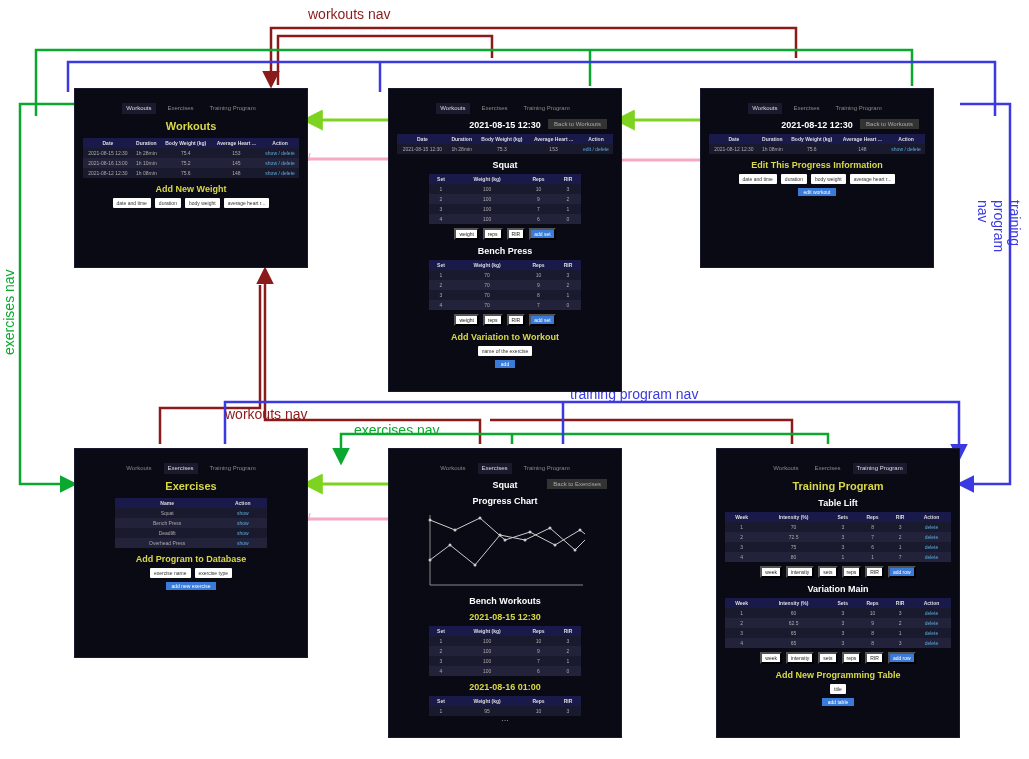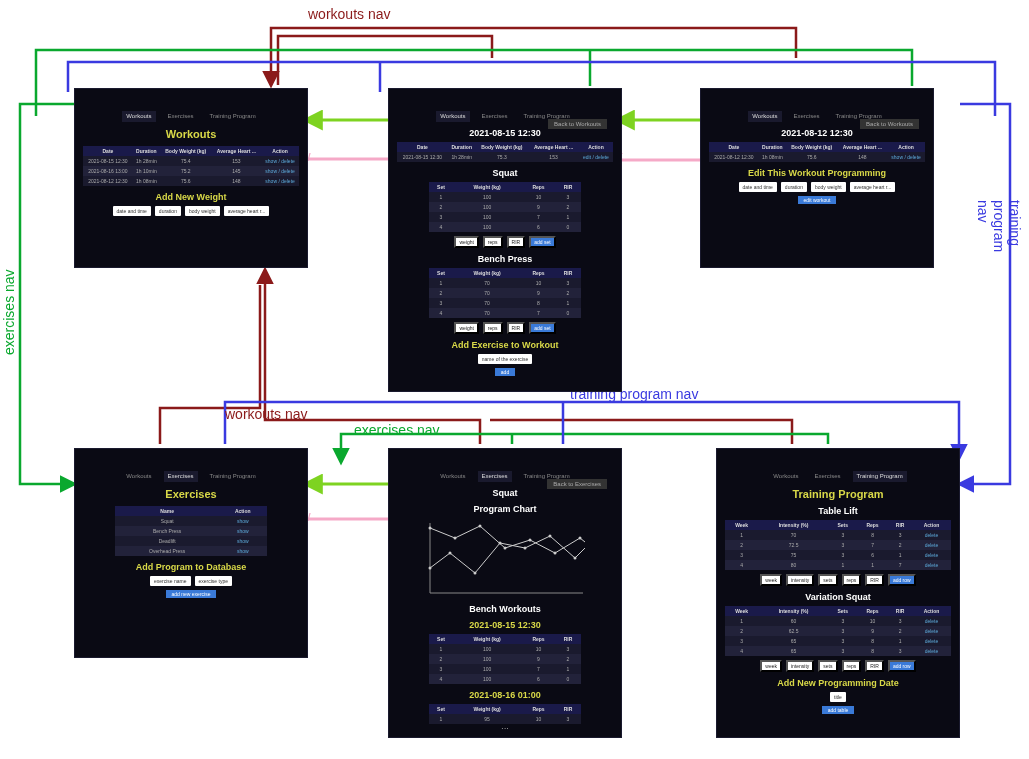--- a/index.html
+++ b/index.html
@@ -10,21 +10,21 @@
     height: 759px;
     position: relative;
     overflow: hidden;
     font-size: 9px;
   }
   .panel {
     position: absolute;
     background: #0a0a14;
     border: 1px solid #1a1a2e;
     color: #ccc;
-    padding: 22px 8px;
+    padding: 14px 8px;
   }
   .nav {
     display: flex;
     justify-content: center;
     gap: 8px;
     margin-bottom: 6px;
     font-size: 6px;
   }
   .nav-item {
     padding: 2px 4px;
@@ -358,21 +358,21 @@
           <td>0</td>
         </tr>
     </tbody>
   </table>
   <div class="btn-row">
       <button class="btn-small">weight</button>
       <button class="btn-small">reps</button>
       <button class="btn-small">RIR</button>
       <button class="btn-blue">add set</button>
     </div>
-  <div class="panel-subtitle">Add Exercise to Workout</div>
+  <div class="panel-subtitle">Add Variation to Workout</div>
   <div class="btn-row">
       <button class="btn">name of the exercise</button>
     </div>
   <button class="sel-btn">add</button>
 </div>
 
 <div class="panel" style="left:700px;top:88px;width:234px;height:180px">
   <div class="nav">
     <span class="nav-item active">Workouts</span>
     <span class="nav-item">Exercises</span>
@@ -393,21 +393,21 @@
     <tbody>
         <tr>
           <td>2021-08-12 12:30</td>
           <td>1h 08min</td>
           <td>75.6</td>
           <td>148</td>
           <td class="link-cell">show / delete</td>
         </tr>
       </tbody>
   </table>
-  <div class="panel-subtitle">Edit This Workout Programming</div>
+  <div class="panel-subtitle">Edit This Progress Information</div>
   <div class="btn-row">
     <button class="btn">date and time</button>
     <button class="btn">duration</button>
     <button class="btn">body weight</button>
     <button class="btn">average heart r...</button>
   </div>
   <button class="sel-btn">edit workout</button>
 </div>
 
 <div class="panel" style="left:74px;top:448px;width:234px;height:210px">
@@ -452,21 +452,21 @@
 </div>
 
 <div class="panel" style="left:388px;top:448px;width:234px;height:290px">
   <div class="nav">
     <span class="nav-item">Workouts</span>
     <span class="nav-item active">Exercises</span>
     <span class="nav-item">Training Program</span>
   </div>
   <div class="back-btn">Back to Exercises</div>
   <div class="datetime">Squat</div>
-  <div class="panel-subtitle" style="color:#fff">Program Chart</div>
+  <div class="panel-subtitle" style="color:#fff">Progress Chart</div>
   <div class="chart-area">
     <svg width="160" height="80" id="chart-svg">
         <path d="M5,5 L5,75 L158,75" stroke="#888" fill="none" stroke-width="1"></path>
         <polyline points="5,50 25,35 50,55 75,25 100,30 125,18 150,40 165,25" stroke="#ccc" fill="none" stroke-width="1"></polyline>
         <circle cx="5" cy="50" r="1.5" fill="#ccc"></circle>
         <circle cx="25" cy="35" r="1.5" fill="#ccc"></circle>
         <circle cx="50" cy="55" r="1.5" fill="#ccc"></circle>
         <circle cx="75" cy="25" r="1.5" fill="#ccc"></circle>
         <circle cx="100" cy="30" r="1.5" fill="#ccc"></circle>
         <circle cx="125" cy="18" r="1.5" fill="#ccc"></circle>
@@ -598,21 +598,21 @@
     </tbody>
   </table>
   <div class="btn-row">
       <button class="btn-small">week</button>
       <button class="btn-small">intensity</button>
       <button class="btn-small">sets</button>
       <button class="btn-small">reps</button>
       <button class="btn-small">RIR</button>
       <button class="btn-blue">add row</button>
     </div>
-  <div class="panel-subtitle" style="color:#fff">Variation Squat</div>
+  <div class="panel-subtitle" style="color:#fff">Variation Main</div>
   <table>
     <thead>
         <tr>
           <th>Week</th>
           <th>Intensity (%)</th>
           <th>Sets</th>
           <th>Reps</th>
           <th>RIR</th>
           <th>Action</th>
         </tr>
@@ -653,18 +653,18 @@
     </tbody>
   </table>
   <div class="btn-row">
       <button class="btn-small">week</button>
       <button class="btn-small">intensity</button>
       <button class="btn-small">sets</button>
       <button class="btn-small">reps</button>
       <button class="btn-small">RIR</button>
       <button class="btn-blue">add row</button>
     </div>
-  <div class="panel-subtitle">Add New Programming Date</div>
+  <div class="panel-subtitle">Add New Programming Table</div>
   <div class="btn-row">
       <button class="btn">title</button>
     </div>
   <button class="sel-btn">add table</button>
 </div>
 
 </body></html>

